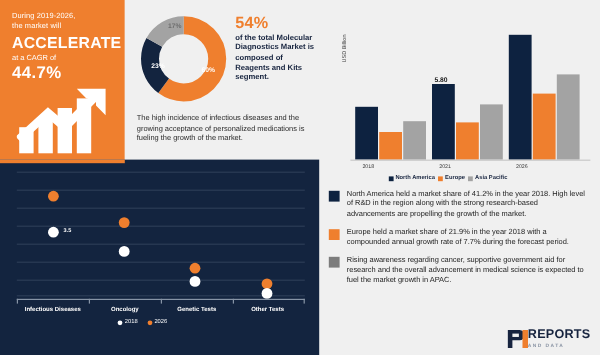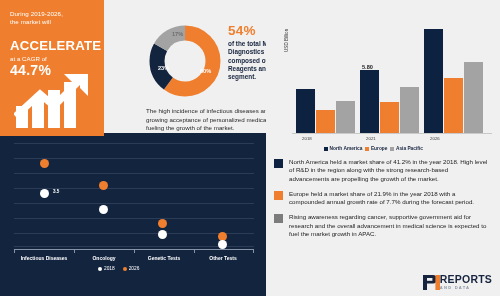--- a/index.html
+++ b/index.html
@@ -11,29 +11,29 @@
   }
   #infographic{position:relative;width:500px;height:296px;background:#f0f0f0;}
 
   
   .orange-panel{
     position:absolute;left:0;top:0;width:104px;height:133px;
     background:#ef7f2e;color:#fff;box-sizing:border-box;
     padding:10px 8px 0 10px;
   }
   .op-line{font-size:6.2px;line-height:8.4px;letter-spacing:.1px;}
-  .op-accel{font-size:13.2px;font-weight:bold;letter-spacing:.2px;line-height:15px;margin-top:11px;}
+  .op-accel{font-size:13.2px;font-weight:bold;letter-spacing:.2px;line-height:15px;margin-top:1px;}
   .op-cagr{font-size:6.2px;line-height:9px;margin-top:1px;}
   .op-pct{font-size:14px;font-weight:bold;line-height:15px;letter-spacing:.3px;}
   .op-graphic{position:absolute;left:14px;top:72px;width:82px;height:56px;}
 
   
   .mid-panel{
-    position:absolute;left:104px;top:12px;width:162px;height:133px;
-    background:#f0f0f0;box-sizing:border-box;margin-left:32px;
+    position:absolute;left:104px;top:0;width:162px;height:133px;
+    background:#f0f0f0;box-sizing:border-box;
   }
   .donut-wrap{position:absolute;left:10px;top:10px;width:78px;height:78px;}
   .donut-lbl{position:absolute;font-size:5.6px;font-weight:bold;color:#ffffff;}
   .stat-block{position:absolute;left:92px;top:12px;width:66px;}
   .stat-pct{font-size:13.5px;font-weight:bold;color:#ef7f2e;line-height:14px;letter-spacing:.2px;}
   .stat-text{font-size:6.4px;font-weight:bold;color:#17243f;line-height:8.3px;margin-top:2px;}
   .mid-body{
     position:absolute;left:10px;top:95px;width:148px;
     font-size:6.2px;line-height:8.6px;color:#2a2a2a;
   }

